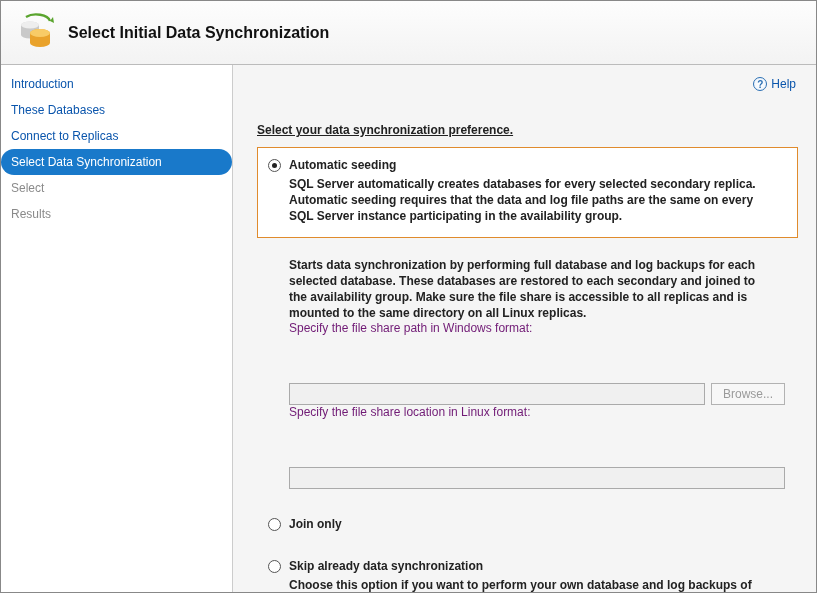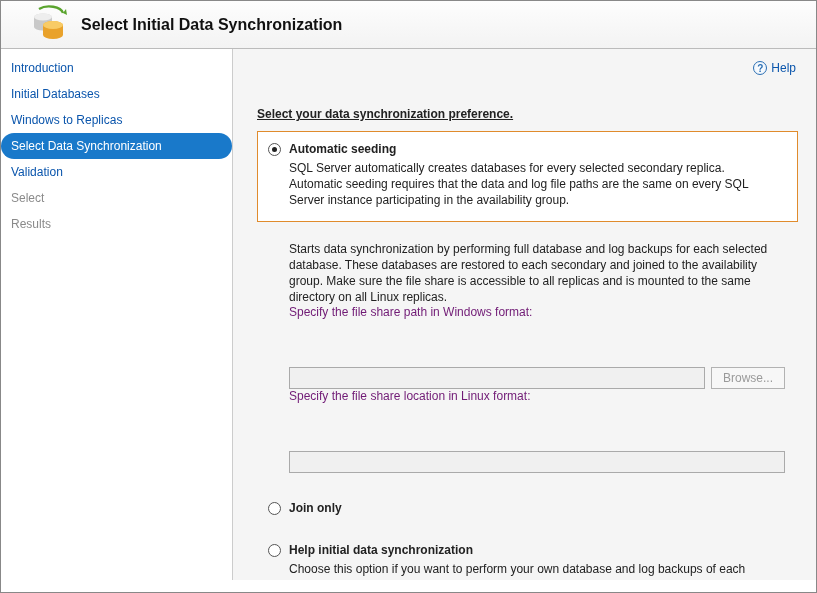--- a/index.html
+++ b/index.html
@@ -10,22 +10,22 @@
     color: #222;
     background: #fff;
     width: 817px;
     height: 593px;
     border: 1px solid #888;
     overflow: hidden;
   }
   .header {
     display: flex;
     align-items: center;
-    height: 48px;
-    padding: 0 28px;
+    height: 64px;
+    padding: 0 15px;
     border-bottom: 1px solid #bbb;
     background: linear-gradient(#fdfdfd, #f3f3f3);
   }
   .header-title {
     font-size: 16px;
     font-weight: 700;
     color: #111;
     margin-left: 12px;
   }
   .body {
@@ -124,20 +124,21 @@
   }
   .option-title {
     font-weight: 700;
     font-size: 12px;
   }
   .option-desc {
     margin: 4px 16px 0 21px;
     font-size: 12px;
     line-height: 1.35;
     color: #222;
+    font-weight: bold;
   }
   .sub-label {
     margin: 0 0 4px 21px;
     font-size: 12px;
     color: #701a75;
   }
   .field-row {
     display: flex;
     gap: 6px;
     margin-left: 21px;
@@ -184,24 +185,23 @@
       <path d="M10 6 a14 8 0 0 1 24 4" stroke="#5aa42e" stroke-width="2.4" fill="none"></path>
       <path d="M34 10 l3 -4 l1 6 z" fill="#5aa42e"></path>
     </svg>
   </span>
   <div class="header-title">Select Initial Data Synchronization</div>
 </div>
 
 <div class="body">
   <div class="sidebar">
     <div class="nav-item">Introduction</div>
-    <div class="nav-item">Initial Databases</div>
-    <div class="nav-item">Windows to Replicas</div>
+    <div class="nav-item">These Databases</div>
+    <div class="nav-item">Connect to Replicas</div>
     <div class="nav-item selected">Select Data Synchronization</div>
-    <div class="nav-item">Validation</div>
     <div class="nav-item disabled">Select</div>
     <div class="nav-item disabled">Results</div>
   </div>
 
   <div class="main">
     <div class="help-link">
       <span class="help-icon">?</span>
       <span>Help</span>
     </div>
 
@@ -233,19 +233,19 @@
     <div class="option-group">
       <div class="option-head">
         <span class="radio"></span>
         <span class="option-title">Join only</span>
       </div>
     </div>
 
     <div class="option-group">
       <div class="option-head">
         <span class="radio"></span>
-        <span class="option-title">Help initial data synchronization</span>
+        <span class="option-title">Skip already data synchronization</span>
       </div>
       <div class="option-desc">Choose this option if you want to perform your own database and log backups of each primary database.</div>
     </div>
 
   </div>
 </div>
 
 </body></html>

